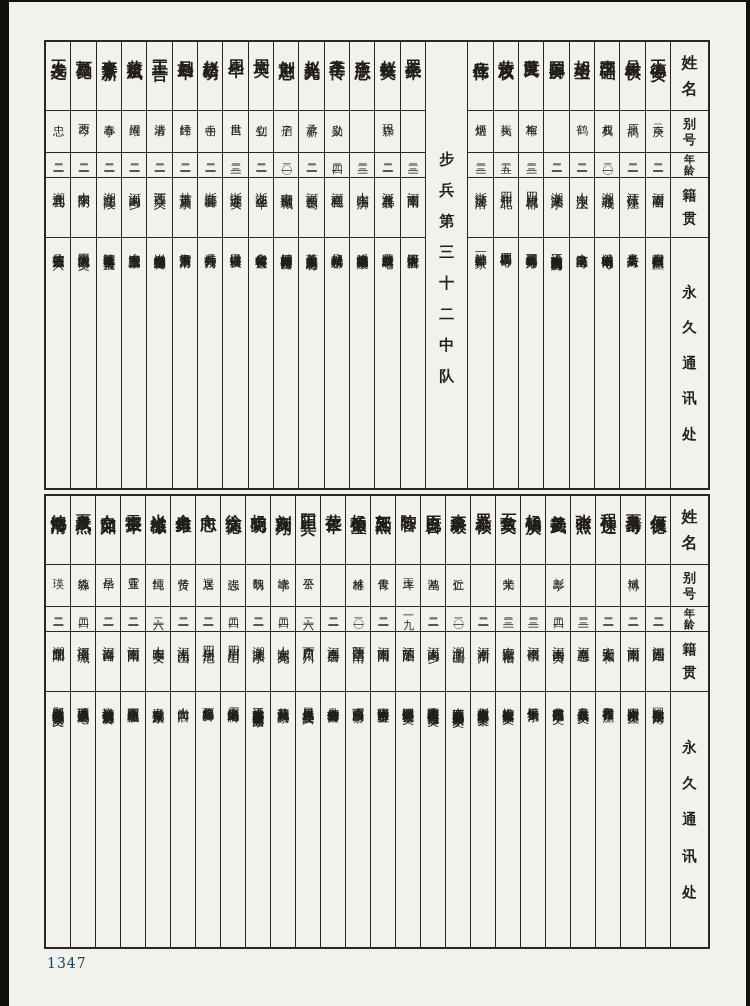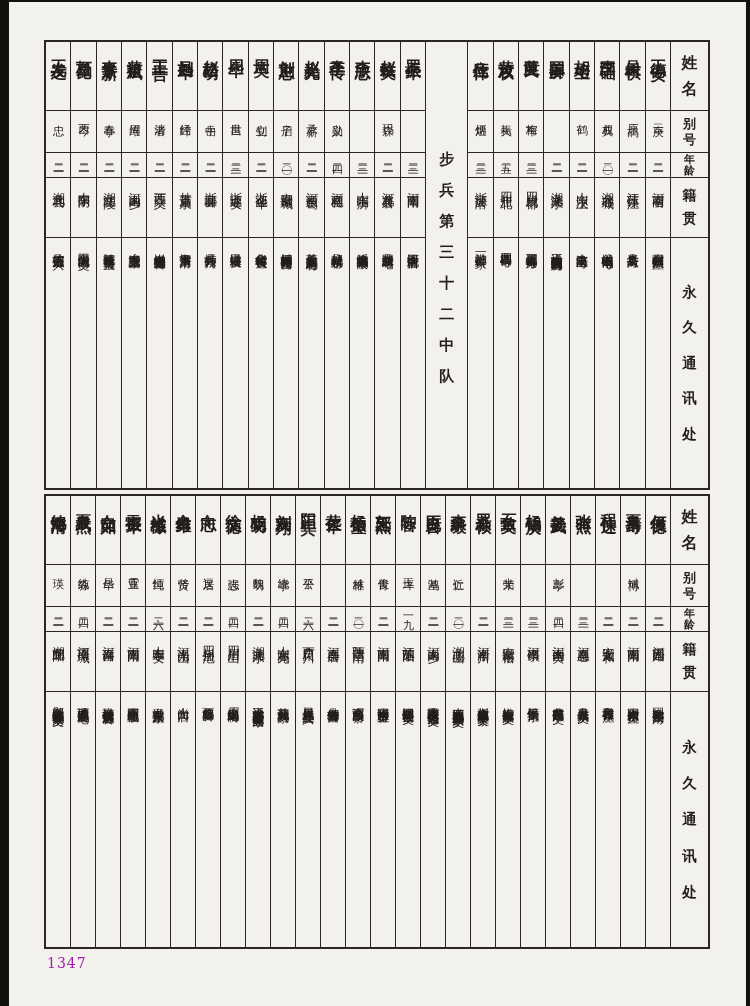--- a/index.html
+++ b/index.html
@@ -70,21 +70,21 @@
     flex:1.7 1 0;display:flex;flex-direction:row;justify-content:center;
   }
   .section-label{
     display:flex;flex-direction:column;align-items:center;
     padding-top:110px;gap:16px;font-size:15px;font-weight:700;
   }
   .section-label span{display:block;line-height:1;}
 
   .page-num{
     position:absolute;left:38px;top:953px;
-    font-size:14px;letter-spacing:1px;color:#a21caf;
+    font-size:14px;letter-spacing:1px;color:#0c4a6e;
     font-family:"DejaVu Serif","Liberation Serif",serif;
   }
 </style>
 </head>
 <body>
 
 <div class="page">
 
   <div class="rtable" id="table1">
     <div class="col hdr-col">

